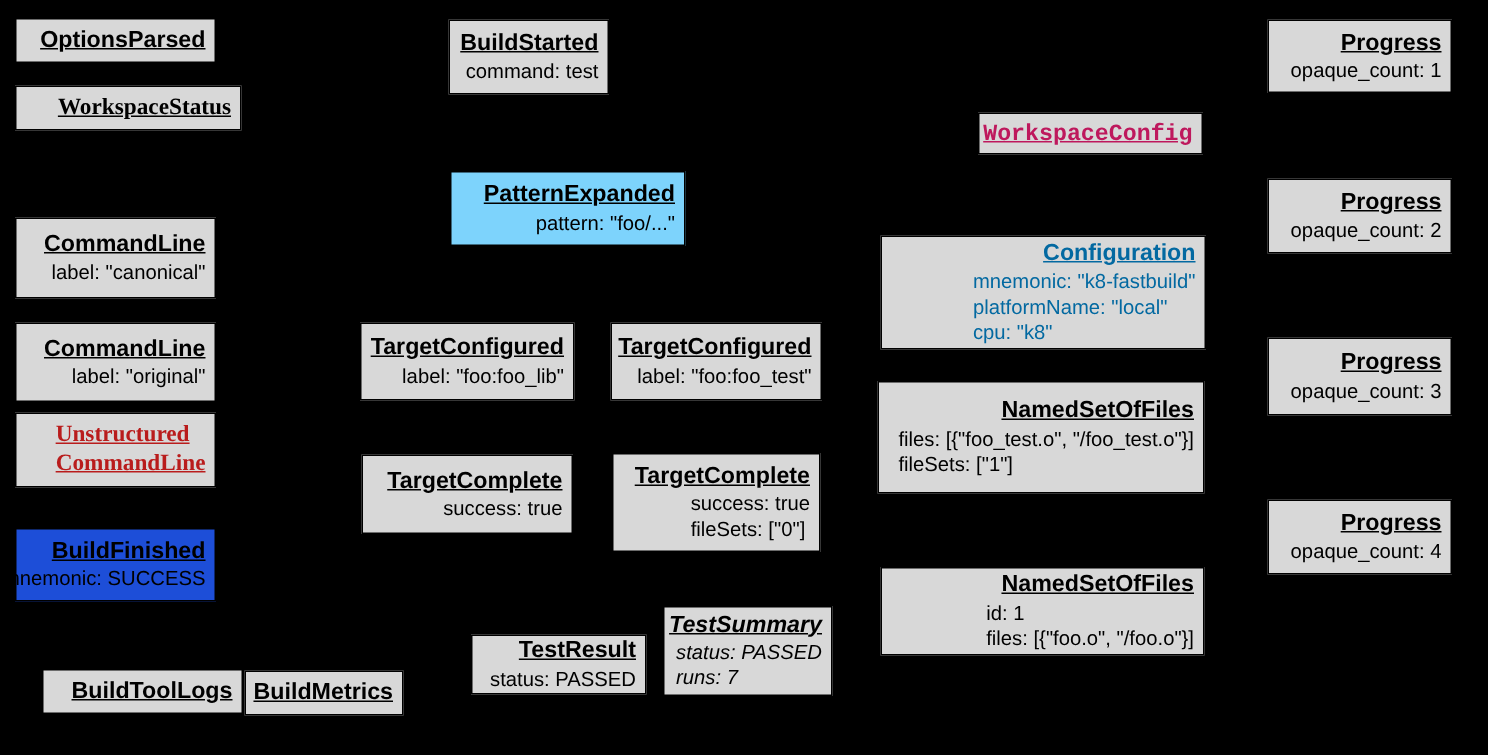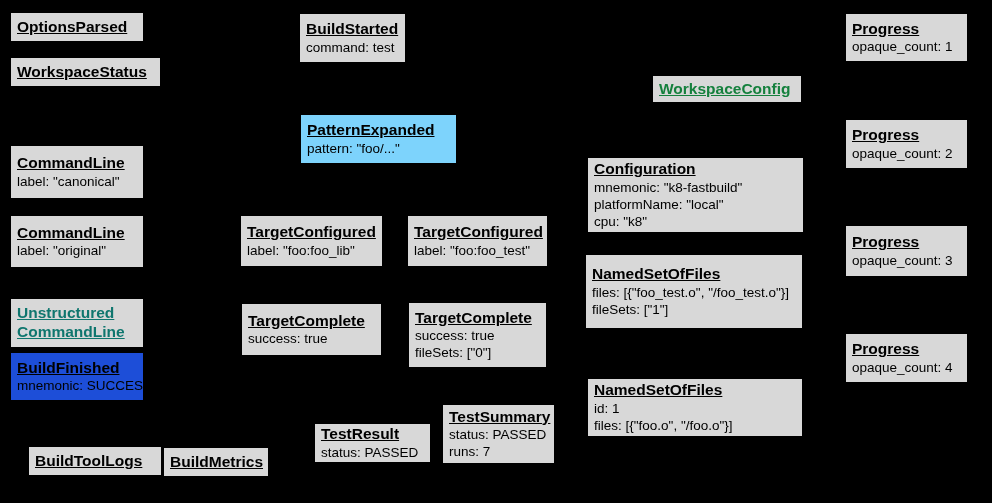--- a/index.html
+++ b/index.html
@@ -18,20 +18,21 @@
   .node {
     position: absolute;
     box-sizing: border-box;
     background: #d8d8d8;
     border: 1px solid #000000;
     color: #000000;
     display: flex;
     flex-direction: column;
     justify-content: center;
     padding: 2px 6px;
+    align-items: flex-end;
   }
   .node-title {
     font-weight: bold;
     font-size: 15.5px;
     line-height: 1.22;
     text-decoration: underline;
     white-space: nowrap;
   }
   .node-values {
     font-size: 13.5px;
@@ -44,21 +45,21 @@
 </head>
 <body>
 
 <div id="canvas" style="background: rgb(0, 0, 0);">
     <div class="node" style="left: 10px; top: 12px; width: 134px; height: 30px; background: rgb(216, 216, 216); border-color: rgb(0, 0, 0); color: rgb(0, 0, 0);">
     <div class="node-title">
         <div>OptionsParsed</div>
       </div>
 
   </div>
-    <div class="node" style="left: 10px; top: 57px; width: 151px; height: 30px; background: rgb(216, 216, 216); border-color: rgb(0, 0, 0); color: rgb(0, 0, 0);">
+    <div class="node" style="left: 10px; top: 57px; width: 151px; height: 30px; background: rgb(216, 216, 216); border-color: rgb(0, 0, 0); color: rgb(0, 0, 0); font-family: Liberation Serif, serif;">
     <div class="node-title">
         <div>WorkspaceStatus</div>
       </div>
 
   </div>
     <div class="node" style="left: 10px; top: 145px; width: 134px; height: 54px; background: rgb(216, 216, 216); border-color: rgb(0, 0, 0); color: rgb(0, 0, 0);">
     <div class="node-title">
         <div>CommandLine</div>
       </div>
     <div class="node-values">
@@ -66,21 +67,21 @@
       </div>
   </div>
     <div class="node" style="left: 10px; top: 215px; width: 134px; height: 53px; background: rgb(216, 216, 216); border-color: rgb(0, 0, 0); color: rgb(0, 0, 0);">
     <div class="node-title">
         <div>CommandLine</div>
       </div>
     <div class="node-values">
         <div class="val">label: "original"</div>
       </div>
   </div>
-    <div class="node" style="left: 10px; top: 298px; width: 134px; height: 50px; background: rgb(216, 216, 216); border-color: rgb(0, 0, 0); color: #0f766e;">
+    <div class="node" style="left: 10px; top: 275px; width: 134px; height: 50px; background: rgb(216, 216, 216); border-color: rgb(0, 0, 0); color: #b91c1c; font-family: Liberation Serif, serif;">
     <div class="node-title">
         <div>Unstructured</div>
         <div>CommandLine</div>
       </div>
 
   </div>
     <div class="node" style="left: 10px; top: 352px; width: 134px; height: 49px; background: #1d4ed8; border-color: rgb(0, 0, 0); color: rgb(0, 0, 0);">
     <div class="node-title">
         <div>BuildFinished</div>
       </div>
@@ -150,36 +151,36 @@
       </div>
   </div>
     <div class="node" style="left: 314px; top: 423px; width: 117px; height: 40px; background: rgb(216, 216, 216); border-color: rgb(0, 0, 0); color: rgb(0, 0, 0);">
     <div class="node-title">
         <div>TestResult</div>
       </div>
     <div class="node-values">
         <div class="val">status: PASSED</div>
       </div>
   </div>
-    <div class="node" style="left: 442px; top: 404px; width: 113px; height: 60px; background: rgb(216, 216, 216); border-color: rgb(0, 0, 0); color: rgb(0, 0, 0);">
+    <div class="node" style="left: 442px; top: 404px; width: 113px; height: 60px; background: rgb(216, 216, 216); border-color: rgb(0, 0, 0); color: rgb(0, 0, 0); font-style: italic;">
     <div class="node-title">
         <div>TestSummary</div>
       </div>
     <div class="node-values">
         <div class="val">status: PASSED</div>
         <div class="val">runs: 7</div>
       </div>
   </div>
-    <div class="node" style="left: 652px; top: 75px; width: 150px; height: 28px; background: rgb(216, 216, 216); border-color: rgb(0, 0, 0); color: #15803d;">
+    <div class="node" style="left: 652px; top: 75px; width: 150px; height: 28px; background: rgb(216, 216, 216); border-color: rgb(0, 0, 0); color: #be185d; font-family: Liberation Mono, monospace;">
     <div class="node-title">
         <div>WorkspaceConfig</div>
       </div>
 
   </div>
-    <div class="node" style="left: 587px; top: 157px; width: 217px; height: 76px; background: rgb(216, 216, 216); border-color: rgb(0, 0, 0); color: #000000;">
+    <div class="node" style="left: 587px; top: 157px; width: 217px; height: 76px; background: rgb(216, 216, 216); border-color: rgb(0, 0, 0); color: #0369a1;">
     <div class="node-title">
         <div>Configuration</div>
       </div>
     <div class="node-values">
         <div class="val">mnemonic: "k8-fastbuild"</div>
         <div class="val">platformName: "local"</div>
         <div class="val">cpu: "k8"</div>
       </div>
   </div>
     <div class="node" style="left: 585px; top: 254px; width: 218px; height: 75px; background: rgb(216, 216, 216); border-color: rgb(0, 0, 0); color: rgb(0, 0, 0);">

